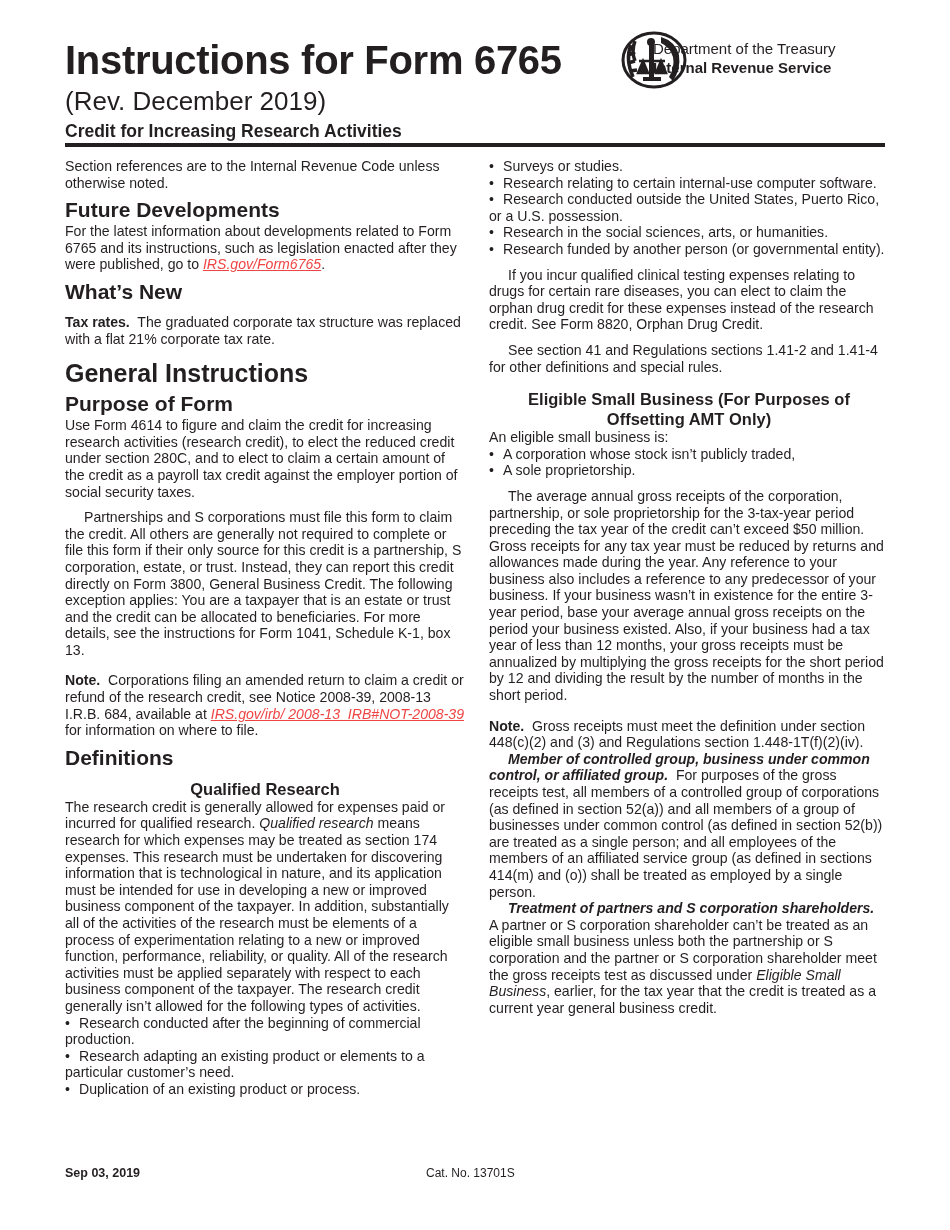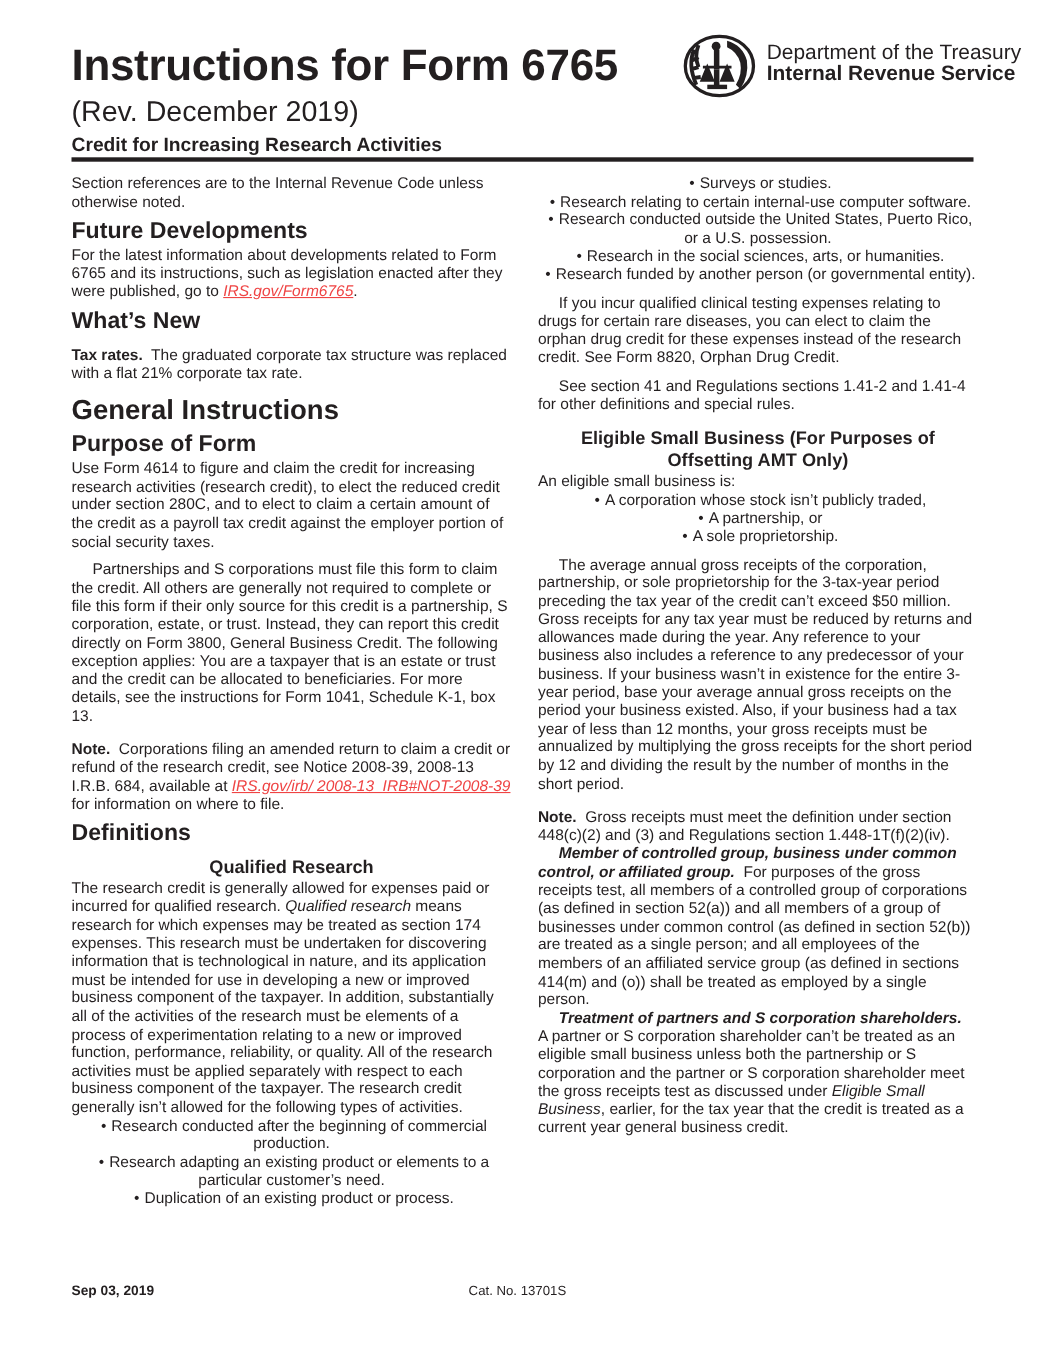--- a/index.html
+++ b/index.html
@@ -17,34 +17,34 @@
     position: absolute; left: 65px; top: 85px; font-size: 26px; line-height: 32px;
   }
   .subtitle {
     position: absolute; left: 65px; top: 120px; font-size: 17.5px; font-weight: bold; line-height: 22px;
   }
   .rule {
     position: absolute; left: 65px; top: 143px; width: 820px; height: 4px; background: #231f20;
   }
   .logo { position: absolute; left: 621px; top: 31px; width: 66px; height: 58px; }
   .agency {
-    position: absolute; left: 697px; top: 39px; font-size: 19px; line-height: 19px;
+    position: absolute; left: 653px; top: 39px; font-size: 15px; line-height: 19px;
   }
   .agency .irs { font-weight: bold; }
 
   .col { position: absolute; top: 158px; font-size: 14.1px; line-height: 16.6px; }
   .col-left { left: 65px; width: 400px; }
   .col-right { left: 489px; width: 400px; }
   .col p { margin: 0; }
   .gap { margin-top: 9px !important; }
   .indent { text-indent: 19px; }
   h2.h-big { font-size: 25px; font-weight: bold; margin: 0; line-height: 32px; }
   h2.h-med { font-size: 21px; font-weight: bold; margin: 0; line-height: 26px; }
   h3.h-sub { font-size: 16.5px; font-weight: bold; margin: 0; line-height: 20px; text-align: center; }
-  .bullet { padding-left: 0; text-align: center; }
+  .bullet { padding-left: 0; }
   .bullet::before { content: "\2022"; display: inline-block; width: 14px; }
   a.link { color: #ef4444; font-style: italic; text-decoration: underline; }
   .bi { font-weight: bold; font-style: italic; }
   .b { font-weight: bold; text-align: center; }
   .i { font-style: italic; }
 
   .footer-date { position: absolute; left: 65px; top: 1166px; font-size: 12.5px; font-weight: bold; }
   .footer-cat { position: absolute; left: 426px; top: 1166px; font-size: 12px; }
 </style>
 </head>
@@ -100,21 +100,20 @@
   <p class="bullet">Research conducted outside the United States, Puerto Rico, or a U.S. possession.</p>
   <p class="bullet">Research in the social sciences, arts, or humanities.</p>
   <p class="bullet">Research funded by another person (or governmental entity).</p>
 
   <p class="gap indent">If you incur qualified clinical testing expenses relating to drugs for certain rare diseases, you can elect to claim the orphan drug credit for these expenses instead of the research credit. See Form 8820, Orphan Drug Credit.</p>
   <p class="gap indent">See section 41 and Regulations sections 1.41-2 and 1.41-4 for other definitions and special rules.</p>
 
   <h3 class="h-sub" style="margin-top:14px">Eligible Small Business (For Purposes of Offsetting AMT Only)</h3>
   <p>An eligible small business is:</p>
   <p class="bullet">A corporation whose stock isn’t publicly traded,</p>
-  <p class="bullet">A partnership, or</p>
   <p class="bullet">A sole proprietorship.</p>
 
   <p class="gap indent">The average annual gross receipts of the corporation, partnership, or sole proprietorship for the 3-tax-year period preceding the tax year of the credit can’t exceed $50 million. Gross receipts for any tax year must be reduced by returns and allowances made during the year. Any reference to your business also includes a reference to any predecessor of your business. If your business wasn’t in existence for the entire 3-year period, base your average annual gross receipts on the period your business existed. Also, if your business had a tax year of less than 12 months, your gross receipts must be annualized by multiplying the gross receipts for the short period by 12 and dividing the result by the number of months in the short period.</p>
 
   <p class="gap" style="margin-top:14px !important"><span class="b">Note.</span><span style="white-space:pre-wrap">  Gross receipts must meet the definition under section 448(c)(2) and (3) and Regulations section 1.448-1T(f)(2)(iv).</span></p>
 
   <p class="indent"><span class="bi">Member of controlled group, business under common control, or affiliated group.</span><span style="white-space:pre-wrap">  For purposes of the gross receipts test, all members of a controlled group of corporations (as defined in section 52(a)) and all members of a group of businesses under common control (as defined in section 52(b)) are treated as a single person; and all employees of the members of an affiliated service group (as defined in sections 414(m) and (o)) shall be treated as employed by a single person.</span></p>
 
   <p class="indent"><span class="bi">Treatment of partners and S corporation shareholders.</span><span style="white-space:pre-wrap">  A partner or S corporation shareholder can’t be treated as an eligible small business unless both the partnership or S corporation and the partner or S corporation shareholder meet the gross receipts test as discussed under </span><span class="i">Eligible Small Business</span><span>, earlier, for the tax year that the credit is treated as a current year general business credit.</span></p>
 </div>

